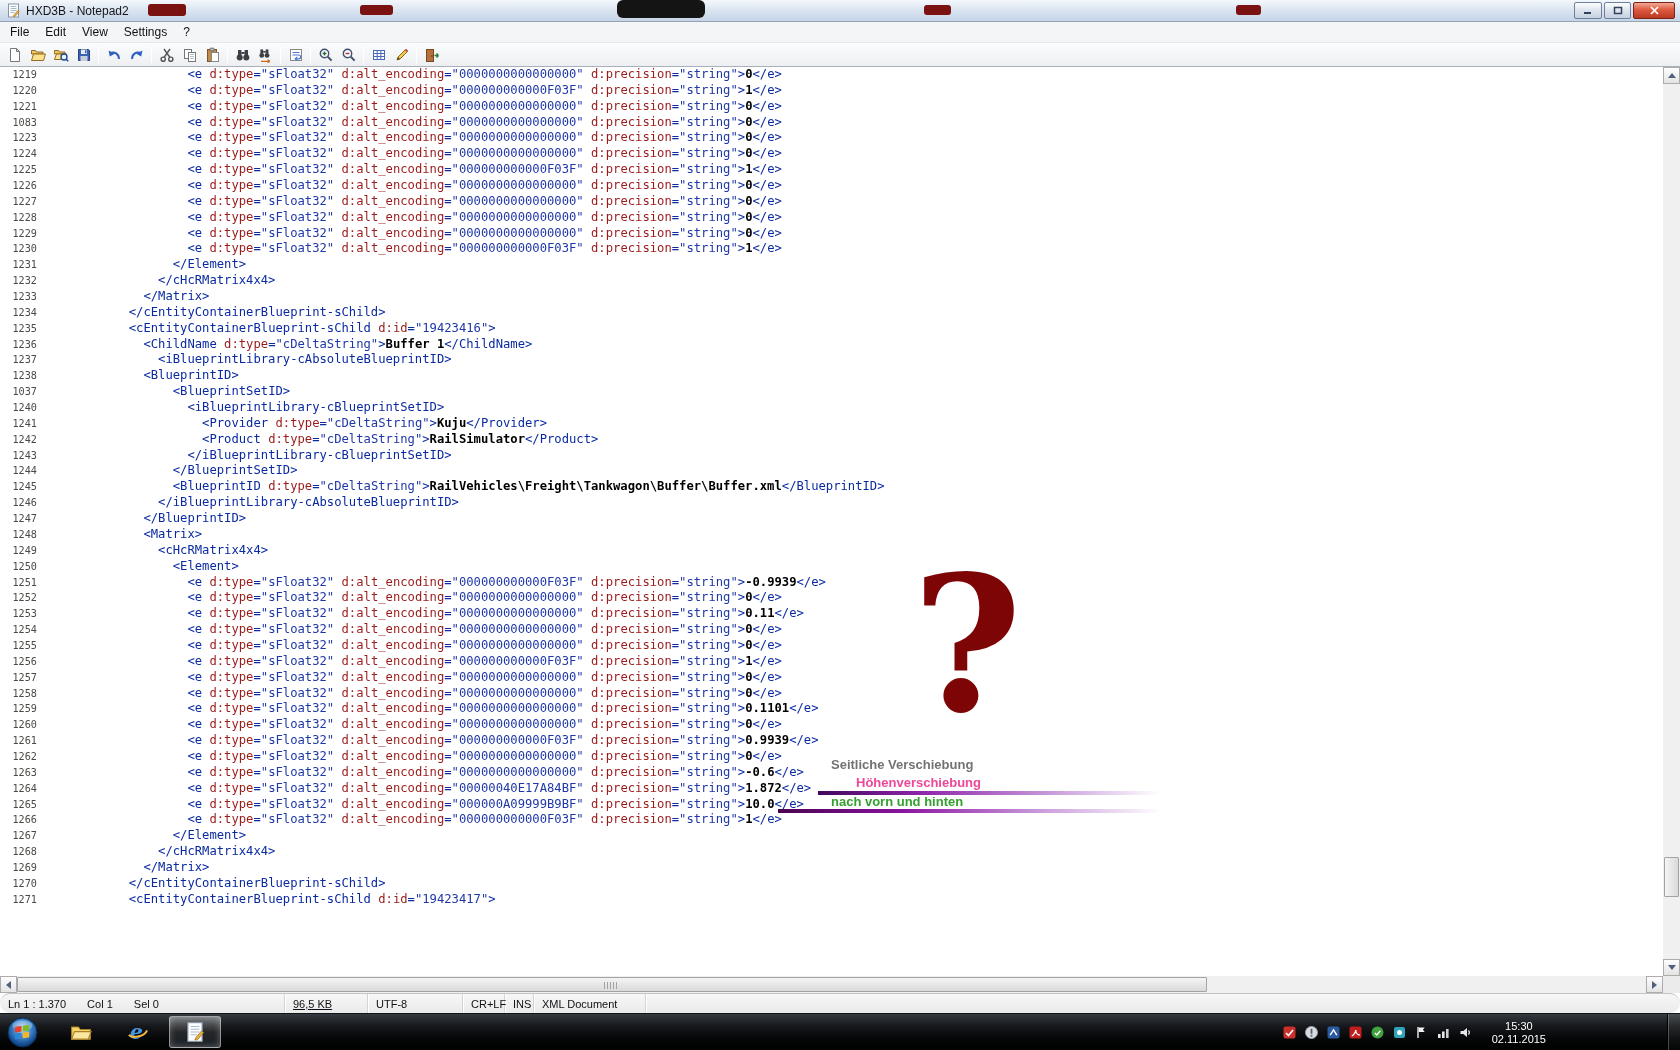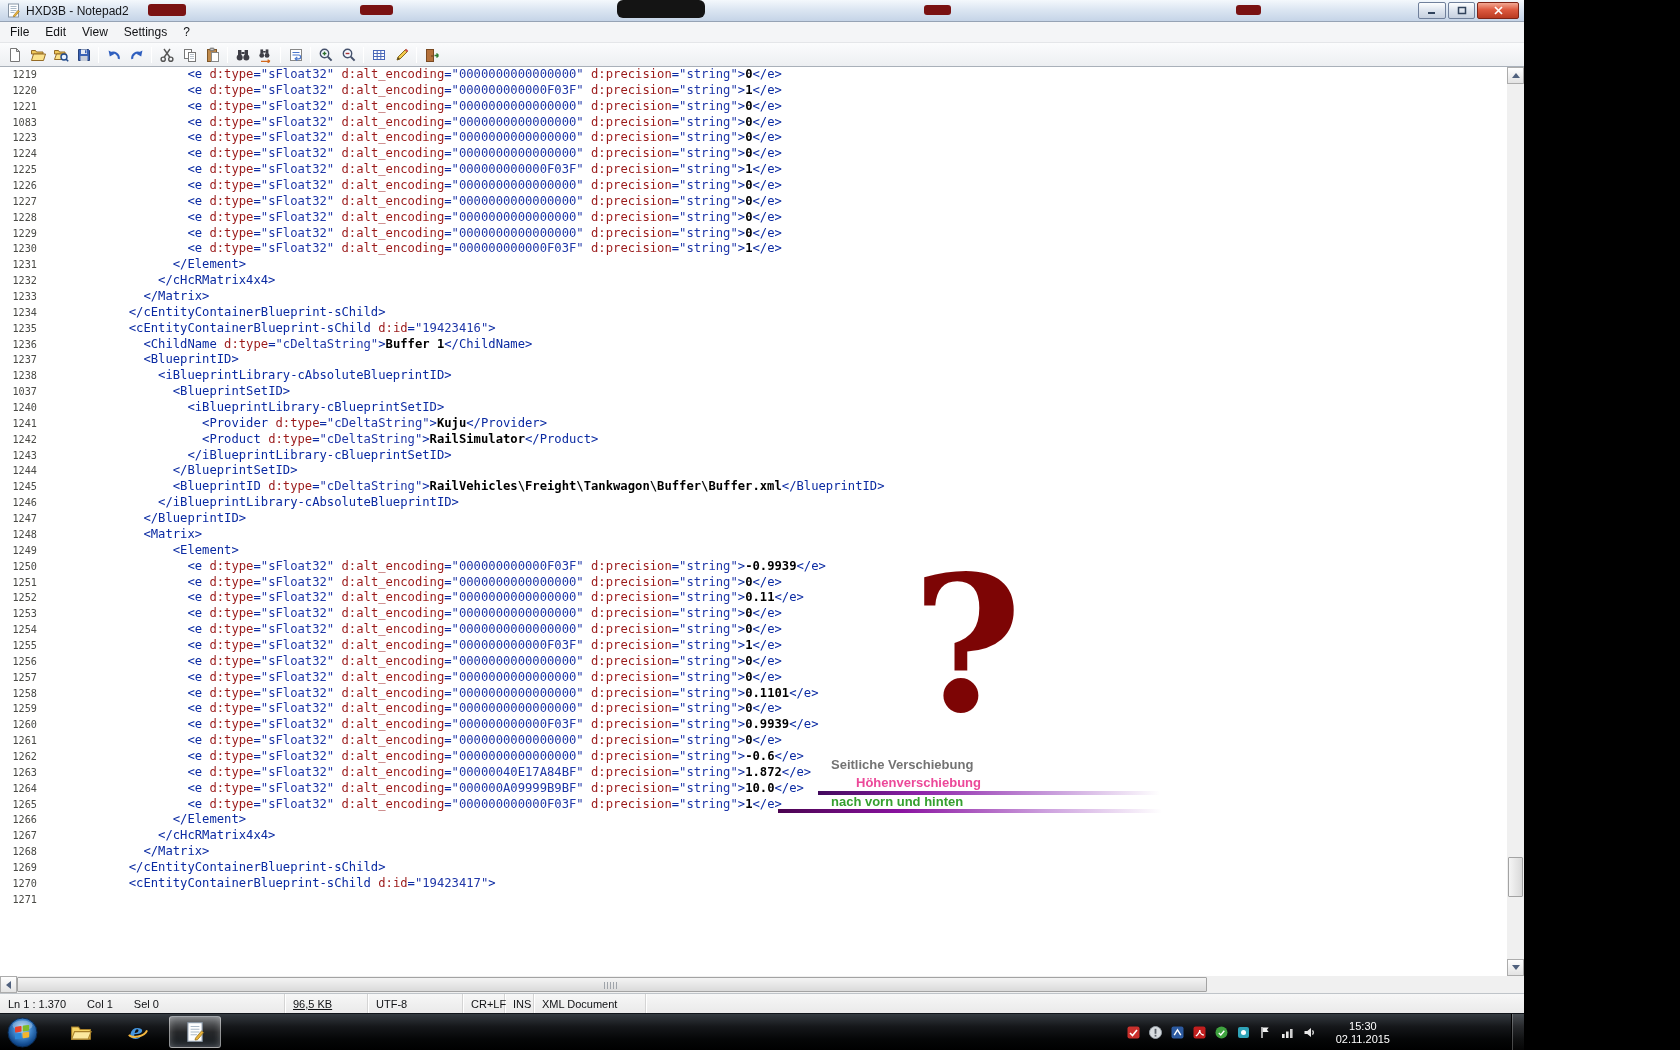--- a/index.html
+++ b/index.html
@@ -1,18 +1,18 @@
 <!DOCTYPE html>
 <html style="--tag: #0A2AA2; --string: #1F37A8; --attribute: #9B1A1A; --text: #000000;"><head>
 <meta charset="utf-8">
 <style>
   * { margin:0; padding:0; box-sizing:border-box; }
   html,body { width:1680px; height:1050px; overflow:hidden; background:#000; }
   body { font-family:"Liberation Sans", sans-serif; }
-  .screen { position:relative; width:1524px; height:1050px; background:#fff; overflow:hidden; }
+  .screen { position:relative; width:1680px; height:1050px; background:#fff; overflow:hidden; }
 
   
   .titlebar { position:absolute; left:0; top:0; width:100%; height:22px;
     background:linear-gradient(#F4F8FC, #DCE6F2 45%, #C5D4E7);
     border-bottom:1px solid #96A3B5; display:flex; align-items:center; }
   .title-icon { width:15px; height:15px; margin:0 5px 0 6px; }
   .title-text { font-size:12px; color:#15161A; }
   .win-controls { position:absolute; right:5px; top:2px; display:flex; gap:2px; }
   .win-btn { height:17px; border:1px solid #70809B; border-radius:2px;
     background:linear-gradient(#FDFEFE, #DDE4EE 50%, #C6D0DF);
@@ -75,21 +75,21 @@
   .vthumb { position:absolute; left:1px; top:790px; width:15px; height:40px;
     background:linear-gradient(to right,#F5F5F5,#D9D9D9); border:1px solid #A3A3A3; border-radius:1px; }
   .hthumb { position:absolute; left:17px; top:1px; width:1190px; height:15px;
     background:linear-gradient(#F4F4F4,#DADADA); border:1px solid #A3A3A3; border-radius:1px; }
   .hthumb::after { content:""; position:absolute; left:50%; top:4px; width:15px; height:7px; margin-left:-8px;
     background:repeating-linear-gradient(to right,#9FA4AA 0 1px,rgba(0,0,0,0) 1px 3px); }
 
   
   .statusbar { position:absolute; left:0; top:993px; width:100%; height:20px;
     background:linear-gradient(#F7F7F7,#EAEAEA); border-top:1px solid #BFC4C9;
-    display:flex; align-items:stretch; font-size:11px; color:#101114; }
+    display:flex; align-items:stretch; font-size:11px; color:#101114;border-radius:10px; }
   .sb-pane { display:flex; align-items:center; padding:0 8px;
     border-right:1px solid #D4D4D4; box-shadow:1px 0 0 #fff; }
   .sb-pane.p1 { width:285px; } .sb-pane.p2 { width:83px;text-decoration:underline; } .sb-pane.p3 { width:95px; }
   .sb-pane.p4 { width:42px; } .sb-pane.p5 { width:29px; } .sb-pane.p6 { width:112px; }
   .sb-pane.fill { flex:1; border-right:none; box-shadow:none; }
   .sb-pane.p1 span { margin-right:21px; }
 
   
   .taskbar { position:absolute; left:0; top:1013px; width:100%; height:37px;
     background:linear-gradient(#343A40, #15171A 35%, #050607 70%, #000);
@@ -357,32 +357,33 @@
         <div class="cl"><span class="tx">                   </span><span class="tg">&lt;e <span class="at">d:type</span>=<span class="st">"sFloat32"</span> <span class="at">d:alt_encoding</span>=<span class="st">"0000000000000000"</span> <span class="at">d:precision</span>=<span class="st">"string"</span>&gt;</span><span class="tx">0</span><span class="tg">&lt;/e&gt;</span></div>
         <div class="cl"><span class="tx">                   </span><span class="tg">&lt;e <span class="at">d:type</span>=<span class="st">"sFloat32"</span> <span class="at">d:alt_encoding</span>=<span class="st">"0000000000000000"</span> <span class="at">d:precision</span>=<span class="st">"string"</span>&gt;</span><span class="tx">0</span><span class="tg">&lt;/e&gt;</span></div>
         <div class="cl"><span class="tx">                   </span><span class="tg">&lt;e <span class="at">d:type</span>=<span class="st">"sFloat32"</span> <span class="at">d:alt_encoding</span>=<span class="st">"0000000000000000"</span> <span class="at">d:precision</span>=<span class="st">"string"</span>&gt;</span><span class="tx">0</span><span class="tg">&lt;/e&gt;</span></div>
         <div class="cl"><span class="tx">                   </span><span class="tg">&lt;e <span class="at">d:type</span>=<span class="st">"sFloat32"</span> <span class="at">d:alt_encoding</span>=<span class="st">"000000000000F03F"</span> <span class="at">d:precision</span>=<span class="st">"string"</span>&gt;</span><span class="tx">1</span><span class="tg">&lt;/e&gt;</span></div>
         <div class="cl"><span class="tx">                 </span><span class="tg">&lt;/Element&gt;</span></div>
         <div class="cl"><span class="tx">               </span><span class="tg">&lt;/cHcRMatrix4x4&gt;</span></div>
         <div class="cl"><span class="tx">             </span><span class="tg">&lt;/Matrix&gt;</span></div>
         <div class="cl"><span class="tx">           </span><span class="tg">&lt;/cEntityContainerBlueprint-sChild&gt;</span></div>
         <div class="cl"><span class="tx">           </span><span class="tg">&lt;cEntityContainerBlueprint-sChild <span class="at">d:id</span>=<span class="st">"19423416"</span>&gt;</span></div>
         <div class="cl"><span class="tx">             </span><span class="tg">&lt;ChildName <span class="at">d:type</span>=<span class="st">"cDeltaString"</span>&gt;</span><span class="tx">Buffer 1</span><span class="tg">&lt;/ChildName&gt;</span></div>
+        <div class="cl"><span class="tx">               </span><span class="tg">&lt;iBlueprintLibrary-cAbsoluteBlueprintID&gt;</span></div>
         <div class="cl"><span class="tx">             </span><span class="tg">&lt;BlueprintID&gt;</span></div>
-        <div class="cl"><span class="tx">               </span><span class="tg">&lt;iBlueprintLibrary-cAbsoluteBlueprintID&gt;</span></div>
         <div class="cl"><span class="tx">                 </span><span class="tg">&lt;BlueprintSetID&gt;</span></div>
         <div class="cl"><span class="tx">                   </span><span class="tg">&lt;iBlueprintLibrary-cBlueprintSetID&gt;</span></div>
         <div class="cl"><span class="tx">                     </span><span class="tg">&lt;Provider <span class="at">d:type</span>=<span class="st">"cDeltaString"</span>&gt;</span><span class="tx">Kuju</span><span class="tg">&lt;/Provider&gt;</span></div>
         <div class="cl"><span class="tx">                     </span><span class="tg">&lt;Product <span class="at">d:type</span>=<span class="st">"cDeltaString"</span>&gt;</span><span class="tx">RailSimulator</span><span class="tg">&lt;/Product&gt;</span></div>
         <div class="cl"><span class="tx">                   </span><span class="tg">&lt;/iBlueprintLibrary-cBlueprintSetID&gt;</span></div>
         <div class="cl"><span class="tx">                 </span><span class="tg">&lt;/BlueprintSetID&gt;</span></div>
         <div class="cl"><span class="tx">                 </span><span class="tg">&lt;BlueprintID <span class="at">d:type</span>=<span class="st">"cDeltaString"</span>&gt;</span><span class="tx">RailVehicles\Freight\Tankwagon\Buffer\Buffer.xml</span><span class="tg">&lt;/BlueprintID&gt;</span></div>
         <div class="cl"><span class="tx">               </span><span class="tg">&lt;/iBlueprintLibrary-cAbsoluteBlueprintID&gt;</span></div>
         <div class="cl"><span class="tx">             </span><span class="tg">&lt;/BlueprintID&gt;</span></div>
         <div class="cl"><span class="tx">             </span><span class="tg">&lt;Matrix&gt;</span></div>
+        <div class="cl"><span class="tx">               </span><span class="tg">&lt;cHcRMatrix4x4&gt;</span></div>
         <div class="cl"><span class="tx">                 </span><span class="tg">&lt;Element&gt;</span></div>
         <div class="cl"><span class="tx">                   </span><span class="tg">&lt;e <span class="at">d:type</span>=<span class="st">"sFloat32"</span> <span class="at">d:alt_encoding</span>=<span class="st">"000000000000F03F"</span> <span class="at">d:precision</span>=<span class="st">"string"</span>&gt;</span><span class="tx">-0.9939</span><span class="tg">&lt;/e&gt;</span></div>
         <div class="cl"><span class="tx">                   </span><span class="tg">&lt;e <span class="at">d:type</span>=<span class="st">"sFloat32"</span> <span class="at">d:alt_encoding</span>=<span class="st">"0000000000000000"</span> <span class="at">d:precision</span>=<span class="st">"string"</span>&gt;</span><span class="tx">0</span><span class="tg">&lt;/e&gt;</span></div>
         <div class="cl"><span class="tx">                   </span><span class="tg">&lt;e <span class="at">d:type</span>=<span class="st">"sFloat32"</span> <span class="at">d:alt_encoding</span>=<span class="st">"0000000000000000"</span> <span class="at">d:precision</span>=<span class="st">"string"</span>&gt;</span><span class="tx">0.11</span><span class="tg">&lt;/e&gt;</span></div>
         <div class="cl"><span class="tx">                   </span><span class="tg">&lt;e <span class="at">d:type</span>=<span class="st">"sFloat32"</span> <span class="at">d:alt_encoding</span>=<span class="st">"0000000000000000"</span> <span class="at">d:precision</span>=<span class="st">"string"</span>&gt;</span><span class="tx">0</span><span class="tg">&lt;/e&gt;</span></div>
         <div class="cl"><span class="tx">                   </span><span class="tg">&lt;e <span class="at">d:type</span>=<span class="st">"sFloat32"</span> <span class="at">d:alt_encoding</span>=<span class="st">"0000000000000000"</span> <span class="at">d:precision</span>=<span class="st">"string"</span>&gt;</span><span class="tx">0</span><span class="tg">&lt;/e&gt;</span></div>
         <div class="cl"><span class="tx">                   </span><span class="tg">&lt;e <span class="at">d:type</span>=<span class="st">"sFloat32"</span> <span class="at">d:alt_encoding</span>=<span class="st">"000000000000F03F"</span> <span class="at">d:precision</span>=<span class="st">"string"</span>&gt;</span><span class="tx">1</span><span class="tg">&lt;/e&gt;</span></div>
         <div class="cl"><span class="tx">                   </span><span class="tg">&lt;e <span class="at">d:type</span>=<span class="st">"sFloat32"</span> <span class="at">d:alt_encoding</span>=<span class="st">"0000000000000000"</span> <span class="at">d:precision</span>=<span class="st">"string"</span>&gt;</span><span class="tx">0</span><span class="tg">&lt;/e&gt;</span></div>
         <div class="cl"><span class="tx">                   </span><span class="tg">&lt;e <span class="at">d:type</span>=<span class="st">"sFloat32"</span> <span class="at">d:alt_encoding</span>=<span class="st">"0000000000000000"</span> <span class="at">d:precision</span>=<span class="st">"string"</span>&gt;</span><span class="tx">0</span><span class="tg">&lt;/e&gt;</span></div>
         <div class="cl"><span class="tx">                   </span><span class="tg">&lt;e <span class="at">d:type</span>=<span class="st">"sFloat32"</span> <span class="at">d:alt_encoding</span>=<span class="st">"0000000000000000"</span> <span class="at">d:precision</span>=<span class="st">"string"</span>&gt;</span><span class="tx">0.1101</span><span class="tg">&lt;/e&gt;</span></div>

